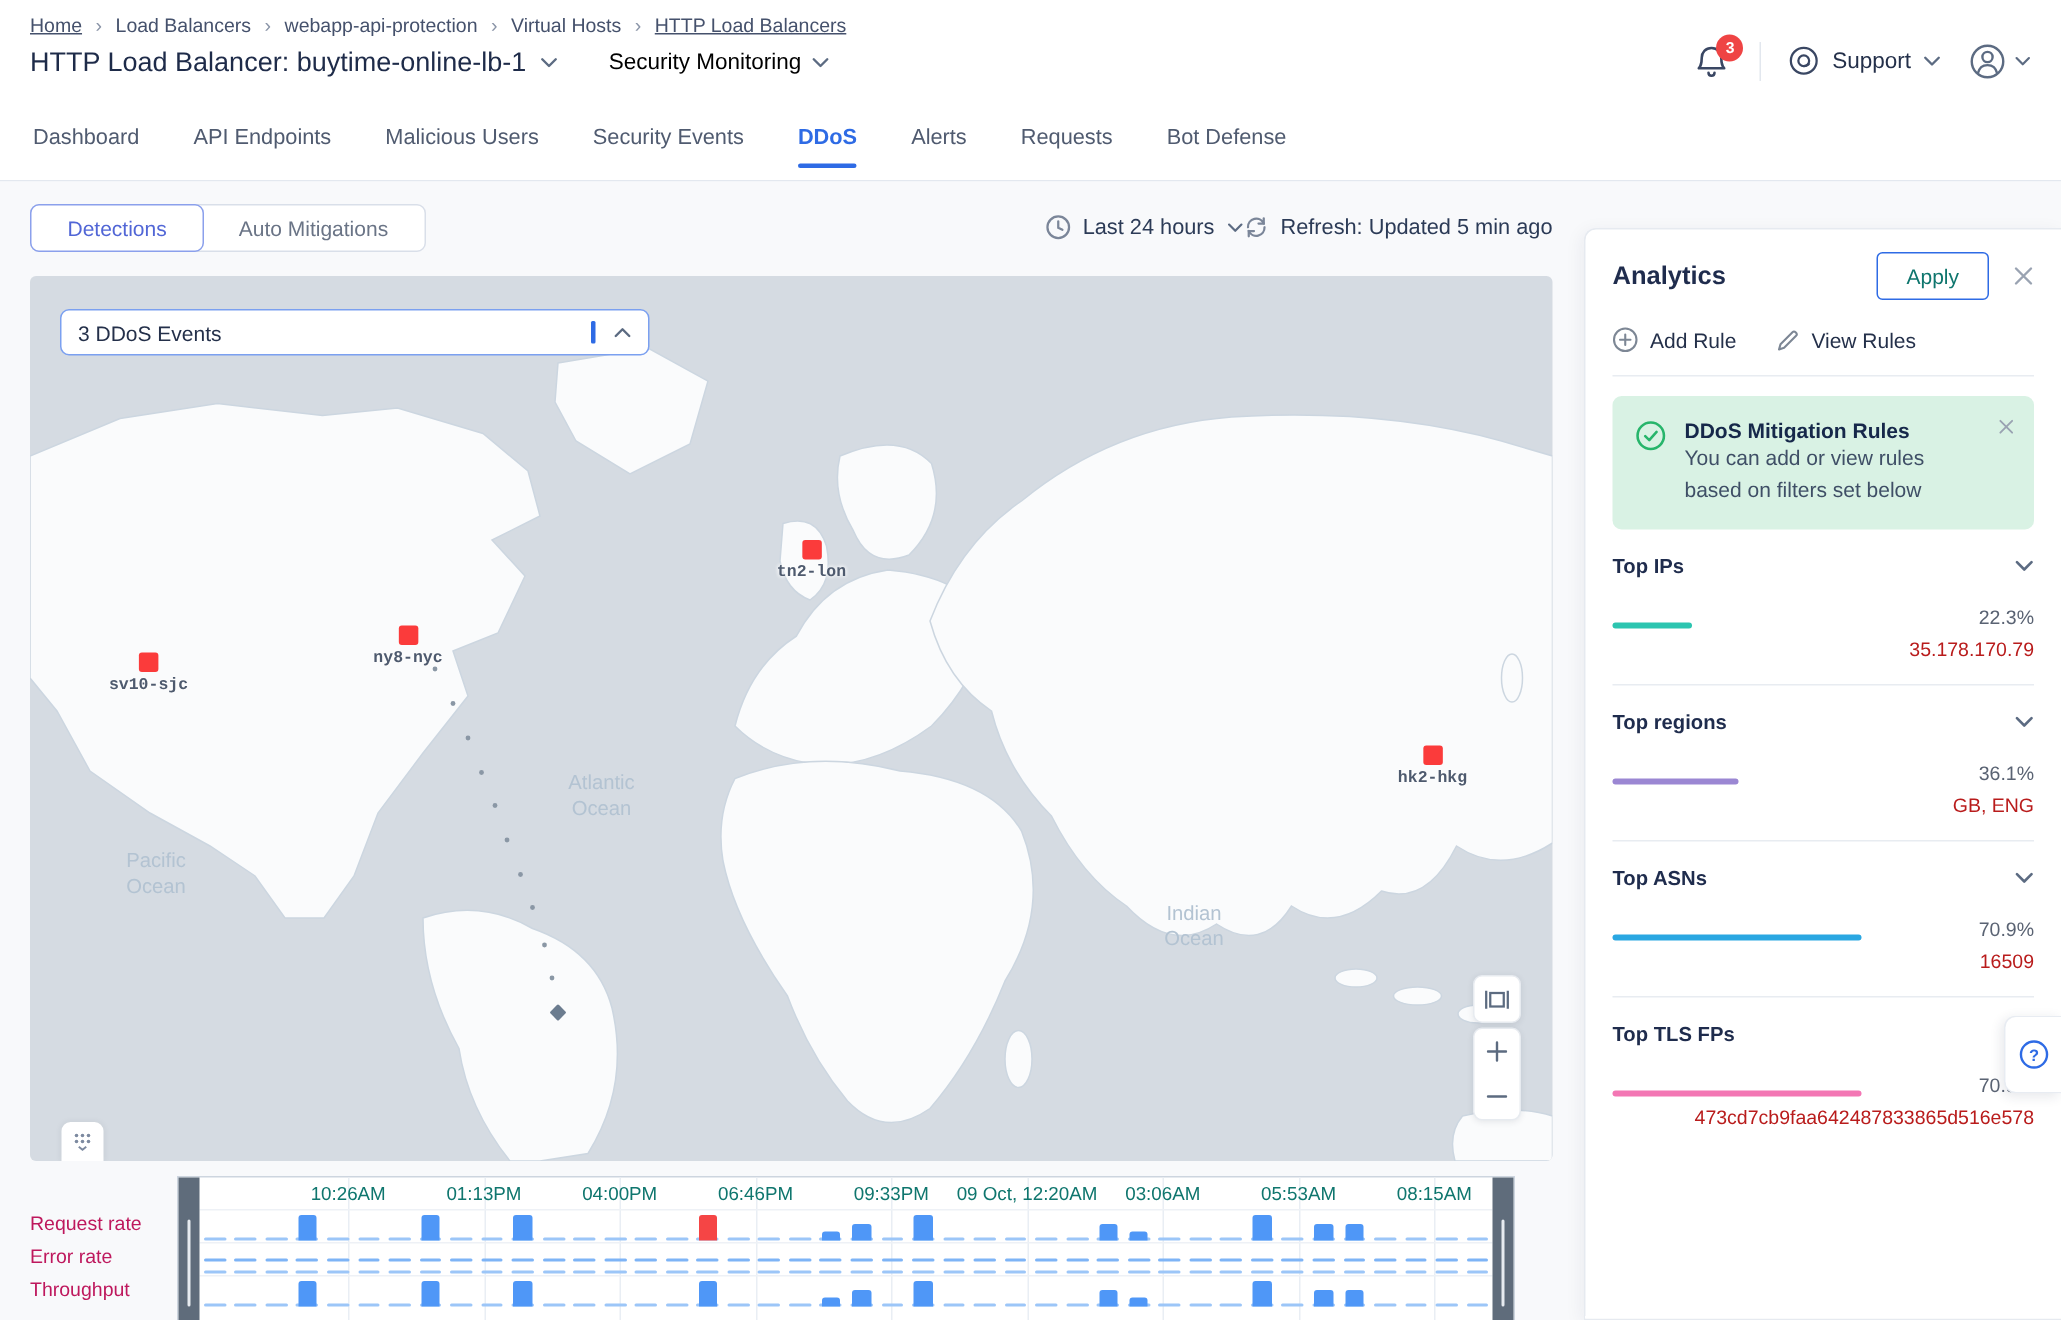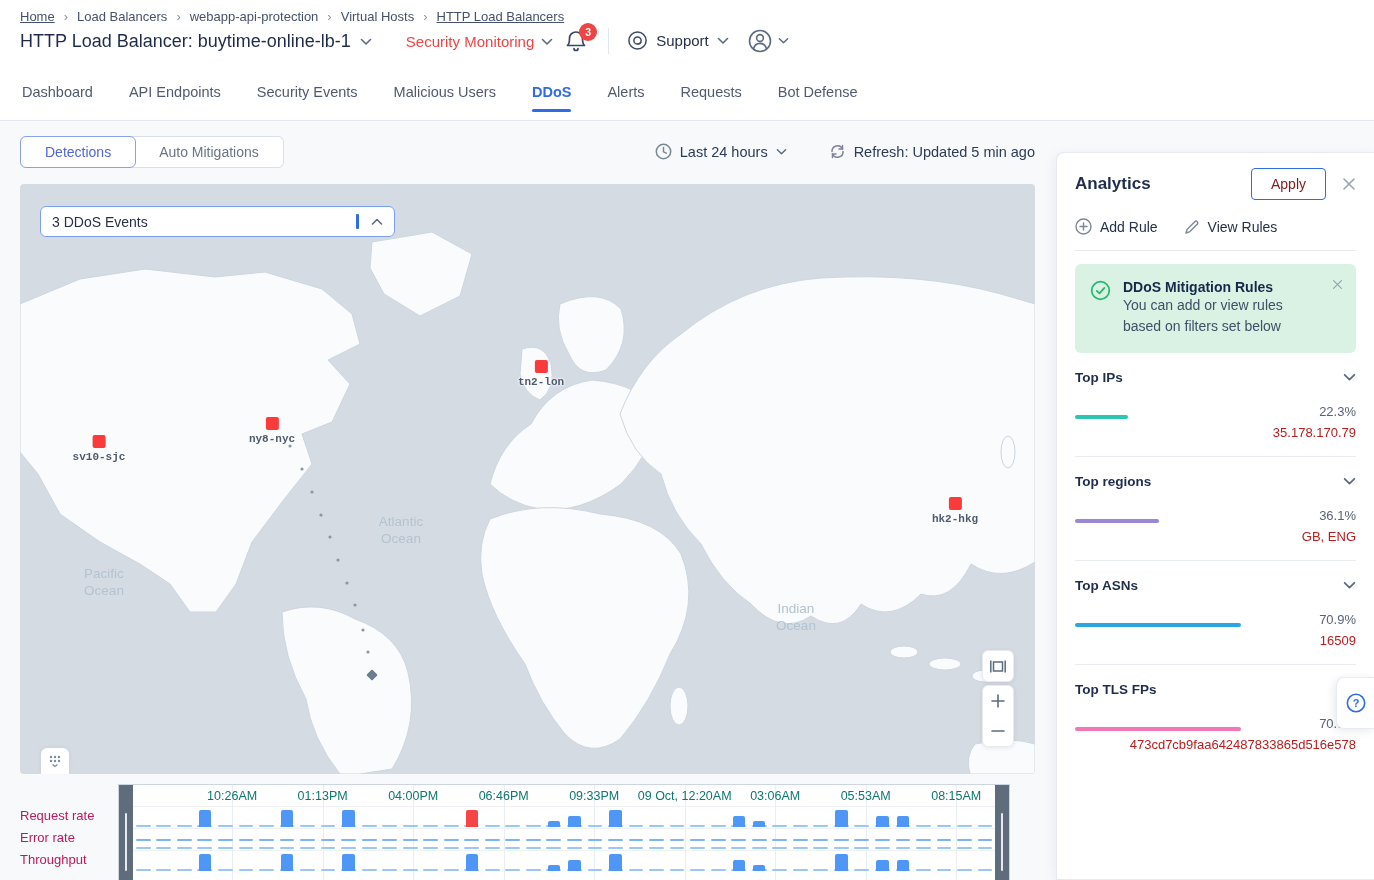--- a/index.html
+++ b/index.html
@@ -1,27 +1,27 @@
 <!DOCTYPE html>
 <html><head>
 <meta charset="utf-8">
 <style>
   * { margin:0; padding:0; box-sizing:border-box; }
   body { font-family:"Liberation Sans", sans-serif; background:#fff; }
   .app { position:relative; width:1374px; height:880px; background:#fff; overflow:hidden; color:#24304a; }
 
   
-  .hdr { height:64px; padding:9px 20px 0 20px; display:flex; background:#fff; }
+  .hdr { height:64px; padding:9px 20px 0 20px; display:flex; justify-content:space-between; background:#fff; }
   .crumbs { font-size:13px; color:#45516c; display:flex; align-items:center; gap:9px; }
   .crumb { cursor:pointer; }
   .crumb.link { text-decoration:underline; }
   .crumb-sep { color:#8b95a8; font-size:13px; }
   .title-row { display:flex; align-items:center; margin-top:7px; }
   .page-title { font-size:18px; font-weight:500; color:#1e2b49; }
-  .monitor { font-size:15px; color:#ef4444; margin-left:34px; display:flex; align-items:center; gap:7px; }
+  .monitor { font-size:15px; color:#000000; margin-left:34px; display:flex; align-items:center; gap:7px; }
   .hdr-right { display:flex; align-items:center; gap:18px; margin-top:8px; }
   .bell-wrap { position:relative; width:26px; height:26px; }
   .badge { position:absolute; top:-5px; right:-7px; min-width:18px; height:18px; border-radius:9px; background:#ef4444; color:#fff; font-size:10.5px; font-weight:bold; display:flex; align-items:center; justify-content:center; padding:0 4px; }
   .vdiv { width:1px; height:26px; background:#e2e7ee; }
   .support { display:flex; align-items:center; gap:8px; font-size:15px; color:#24304a; }
   .avatar { display:flex; align-items:center; gap:5px; }
   .chev { stroke:#5c6b82; fill:none; stroke-width:1.6; stroke-linecap:round; stroke-linejoin:round; }
 
   
   .tabbar { height:57px; padding:0 22px; display:flex; gap:36px; align-items:stretch; border-bottom:1px solid #e3e8ef; background:#fff; }
@@ -30,27 +30,27 @@
   .tab.active::after { content:''; position:absolute; left:0; right:0; bottom:8px; height:3px; border-radius:2px; background:#2e6be5; }
 
   
   .content { position:relative; display:flex; height:759px; background:#f8f9fb; }
   .main { width:1056px; padding:14px 0 0 20px; }
 
   .controls-row { width:1015px; display:flex; align-items:center; justify-content:space-between; height:33px; }
   .seg-group { display:flex; background:#fff; border:1px solid #d9dfe9; border-radius:6px; }
   .seg { padding:7px 24px; font-size:14px; color:#6a7486; cursor:pointer; border-radius:6px; }
   .seg.active { border:1.5px solid #8ba0ec; margin:-1px; color:#5166d6; background:#fff; }
-  .ctl-right { display:flex; align-items:center; gap:42px; font-size:14.5px; color:#2c3b57; }
+  .ctl-right { display:flex; align-items:center; font-size:14.5px; color:#2c3b57; }
   .ctl-item { display:flex; align-items:center; gap:8px; cursor:pointer; }
 
   
   .map { position:relative; width:1015px; height:590px; margin-top:16px; background:#d5dbe2; border-radius:4px; overflow:hidden; }
   .map svg.world { position:absolute; inset:0; }
-  .events-dd { position:absolute; left:20px; top:22px; width:355px; height:31px; background:#fff; border:1.5px solid #7ba0f0; border-radius:6px; display:flex; align-items:center; padding:0 11px; font-size:14px; color:#24304a; cursor:pointer; }
+  .events-dd { position:absolute; left:20px; top:22px; width:393px; height:31px; background:#fff; border:1.5px solid #7ba0f0; border-radius:6px; display:flex; align-items:center; padding:0 11px; font-size:14px; color:#24304a; cursor:pointer; }
   .events-dd .spacer { flex:1; }
   .cursor-bar { width:3px; height:15px; background:#2e6be5; border-radius:1px; margin-right:12px; }
   .marker { position:absolute; display:flex; flex-direction:column; align-items:center; transform:translate(-50%,-7px); cursor:pointer;font-family:Liberation Mono, monospace; }
   .marker .sq { width:13px; height:13px; border-radius:2px; }
   .marker .mlabel { margin-top:3px; font-size:11px; font-weight:bold; color:#4e5a6e; text-shadow:0 0 3px #fff, 0 0 3px #fff; }
   .ocean-label { position:absolute; transform:translate(-50%,-50%); color:#b3c3d2; font-size:13.5px; text-align:center; white-space:pre-line; line-height:17px; }
   .map-ctls { position:absolute; right:21px; bottom:27px; display:flex; flex-direction:column; gap:3px; }
   .mc-card { background:#fff; border:1px solid #e7ebf0; border-radius:6px; box-shadow:0 1px 4px rgba(40,50,70,.10); display:flex; flex-direction:column; align-items:center; }
   .mc-btn { width:30px; height:30px; display:flex; align-items:center; justify-content:center; color:#5c6b80; font-size:19px; cursor:pointer; }
   .grip-tab { position:absolute; left:21px; bottom:0; width:28px; height:26px; background:#fff; border-radius:6px 6px 0 0; display:flex; align-items:center; justify-content:center; cursor:pointer; box-shadow:0 0 4px rgba(40,50,70,.08); }
@@ -71,21 +71,21 @@
   .slot { position:relative; flex:1; }
   .bdash { position:absolute; left:14%; right:14%; height:2.5px; bottom:1px; background:#9cc6f8; border-radius:1px; }
   .bdash.mid { bottom:9px; background:#7eb4f6; }
   .bbar { position:absolute; left:20%; right:20%; bottom:1px; border-radius:2px 2px 0 0; }
 
   
   .panel { width:318px; margin-top:31px; background:#fff; border:1px solid #e6eaf0; border-right:none; border-radius:8px 0 0 0; box-shadow:-2px 2px 12px rgba(31,41,64,.06); padding:15px 18px; }
   .panel-head { display:flex; align-items:center; justify-content:space-between; }
   .panel-title { font-size:17px; font-weight:bold; color:#1f2c4d; }
   .head-right { display:flex; align-items:center; gap:16px; }
-  .apply-btn { background:#fff; border:1.5px solid #2e6be5; color:#7f1d1d; font-size:14px; border-radius:4px; padding:7px 19px; cursor:pointer; font-family:inherit; }
+  .apply-btn { background:#fff; border:1.5px solid #2e6be5; color:#0f766e; font-size:14px; border-radius:4px; padding:7px 19px; cursor:pointer; font-family:inherit; }
   .x-icon { stroke:#9aa3b2; stroke-width:1.6; stroke-linecap:round; cursor:pointer; }
   .rule-actions { display:flex; align-items:center; gap:26px; margin-top:18px; padding-bottom:15px; border-bottom:1px solid #e8ecf1; }
   .ract { display:flex; align-items:center; gap:8px; font-size:14px; color:#24304a; cursor:pointer; }
   .notice { margin-top:13px; background:#d9f2e4; border-radius:6px; padding:15px 13px 16px 15px; display:flex; gap:12px; }
   .notice-title { font-size:14px; font-weight:bold; color:#16284a; }
   .notice-body { font-size:14px; color:#3f4f66; line-height:21px; }
   .notice-body:first-of-type { margin-top:7px; }
   .notice .nx { margin-left:auto; }
   .sec { padding-top:17px; }
   .sec + .sec { border-top:1px solid #e8ecf1; margin-top:16px; }
@@ -158,22 +158,22 @@
         <svg class="chev" width="11" height="8" viewBox="0 0 12 8">
             <path d="M1.5 1.5 L6 6 L10.5 1.5"></path>
           </svg>
       </span>
     </div>
   </div>
 
   <div class="tabbar" id="tabs">
       <span class="tab">Dashboard</span>
       <span class="tab">API Endpoints</span>
+      <span class="tab">Malicious Users</span>
       <span class="tab">Security Events</span>
-      <span class="tab">Malicious Users</span>
       <span class="tab active">DDoS</span>
       <span class="tab">Alerts</span>
       <span class="tab">Requests</span>
       <span class="tab">Bot Defense</span>
     </div>
 
   <div class="content">
     <div class="main">
 
       <div class="controls-row">

